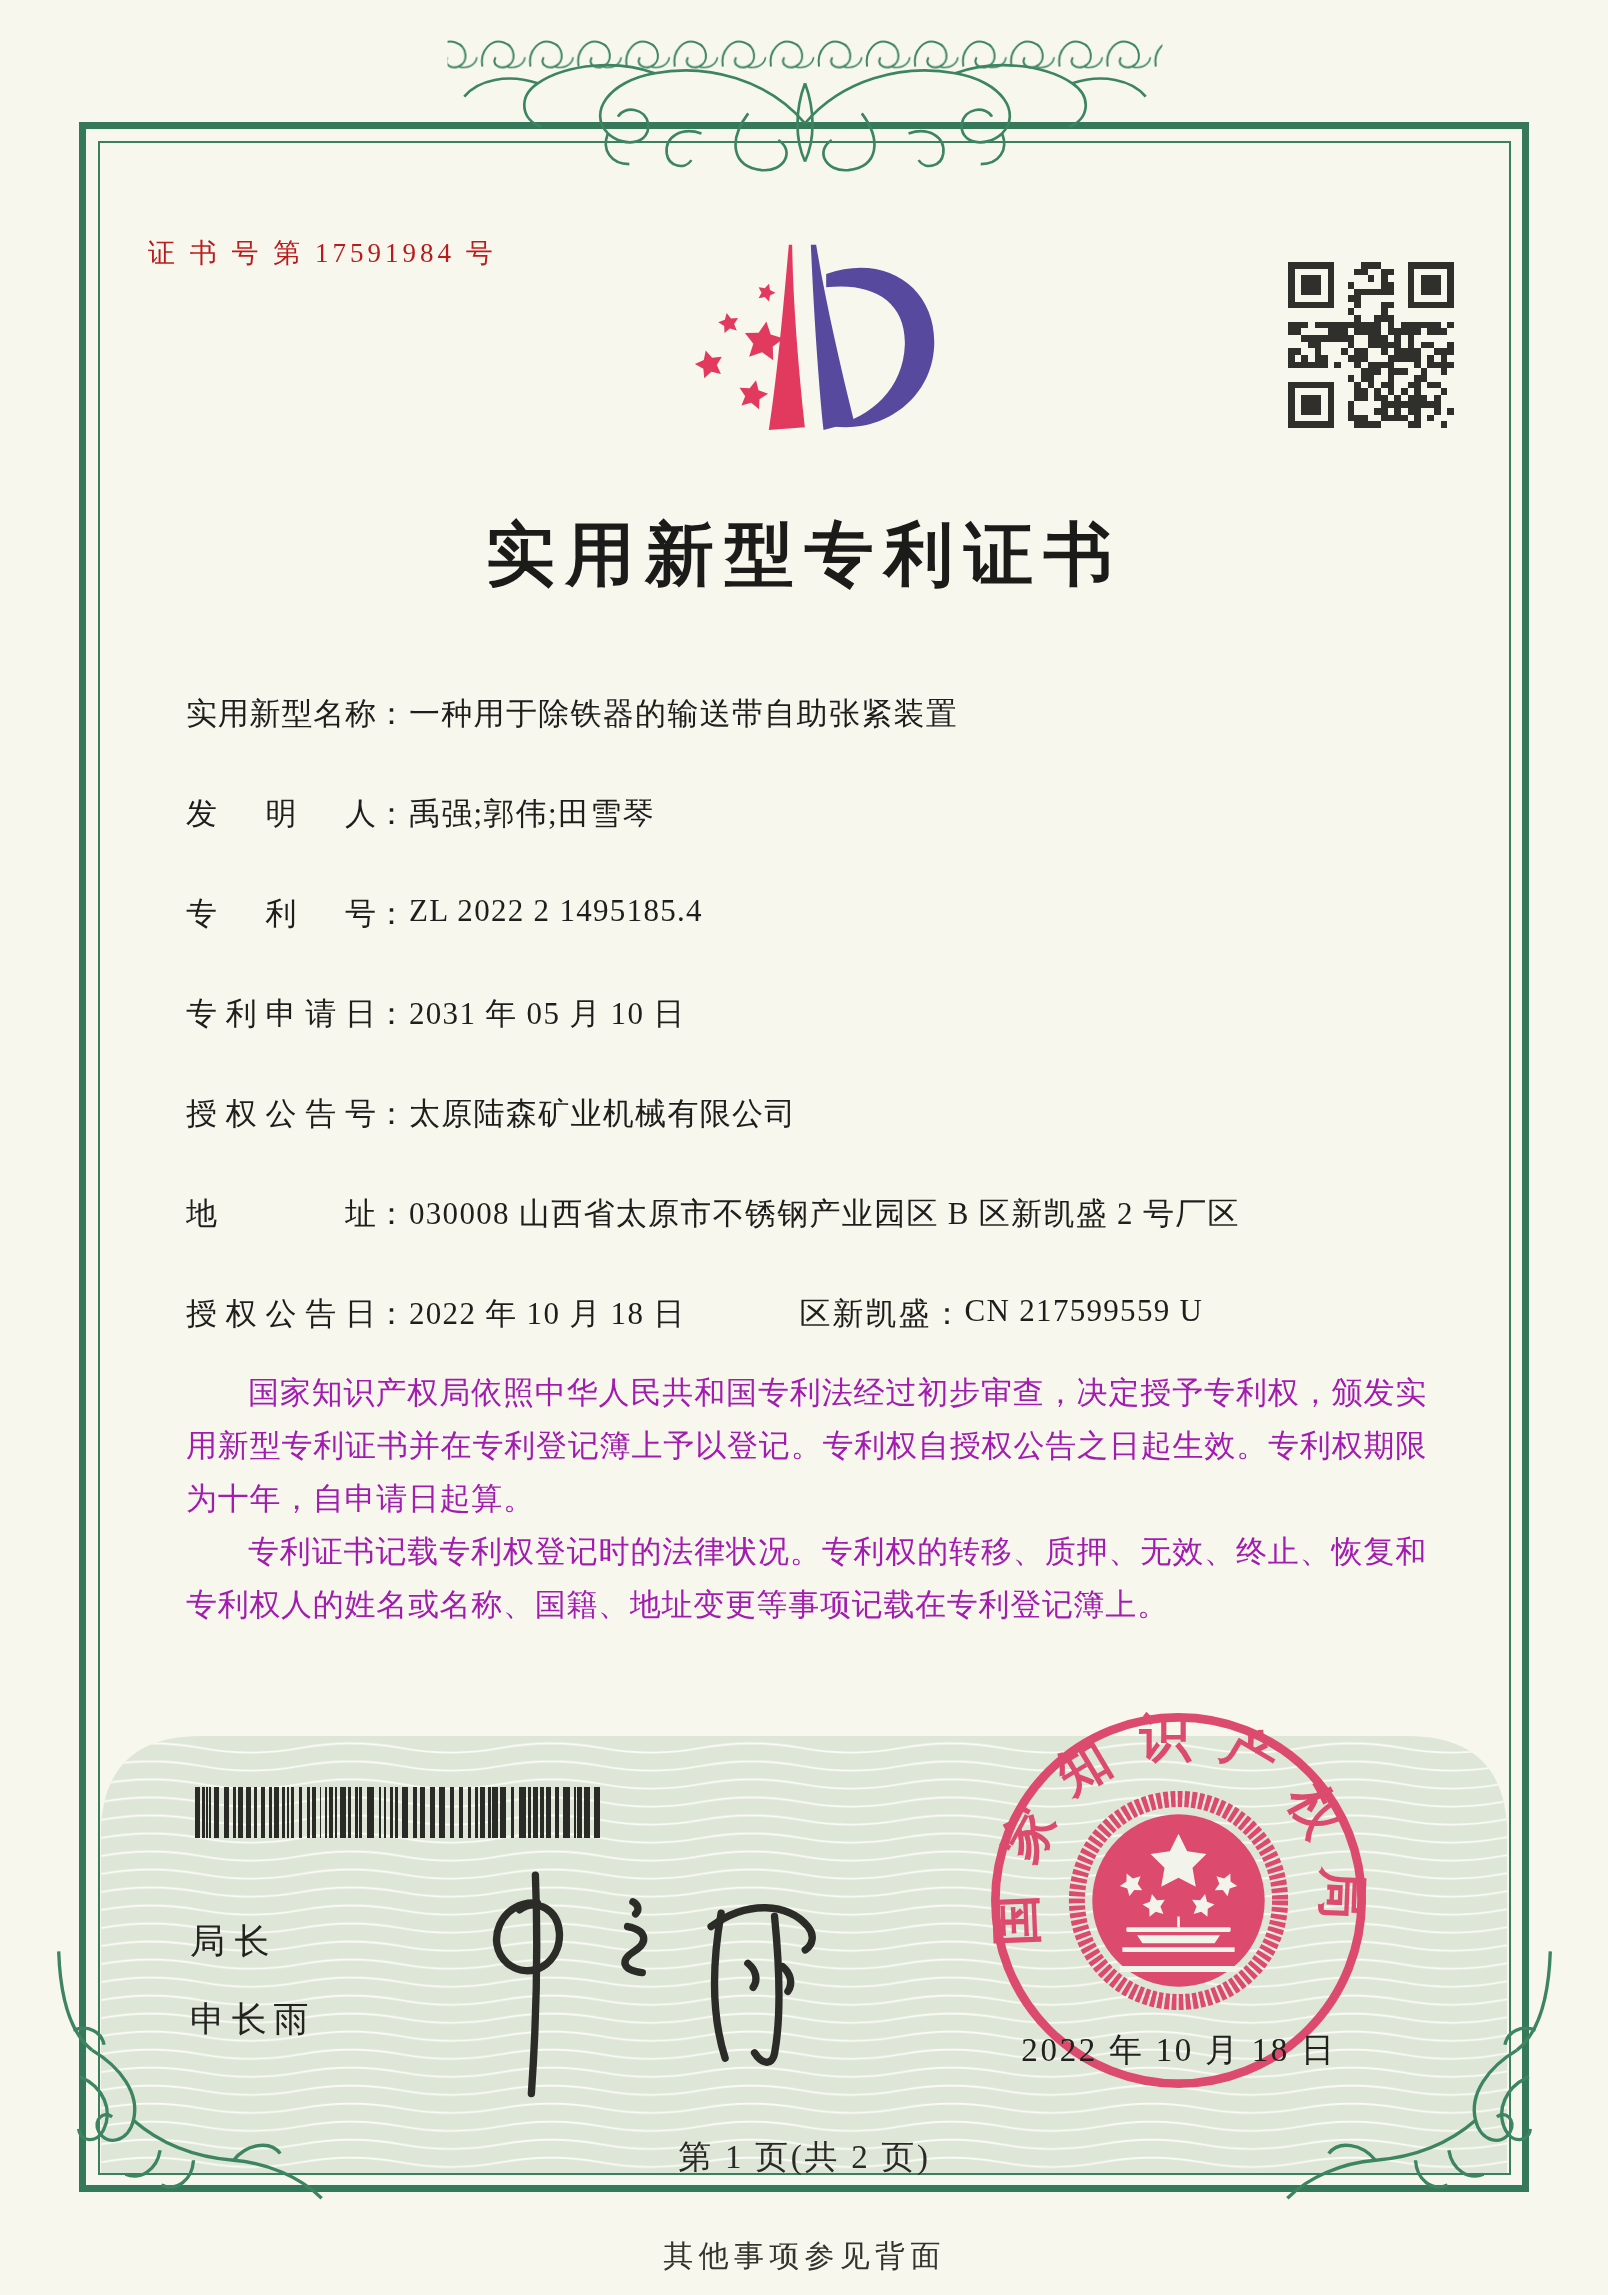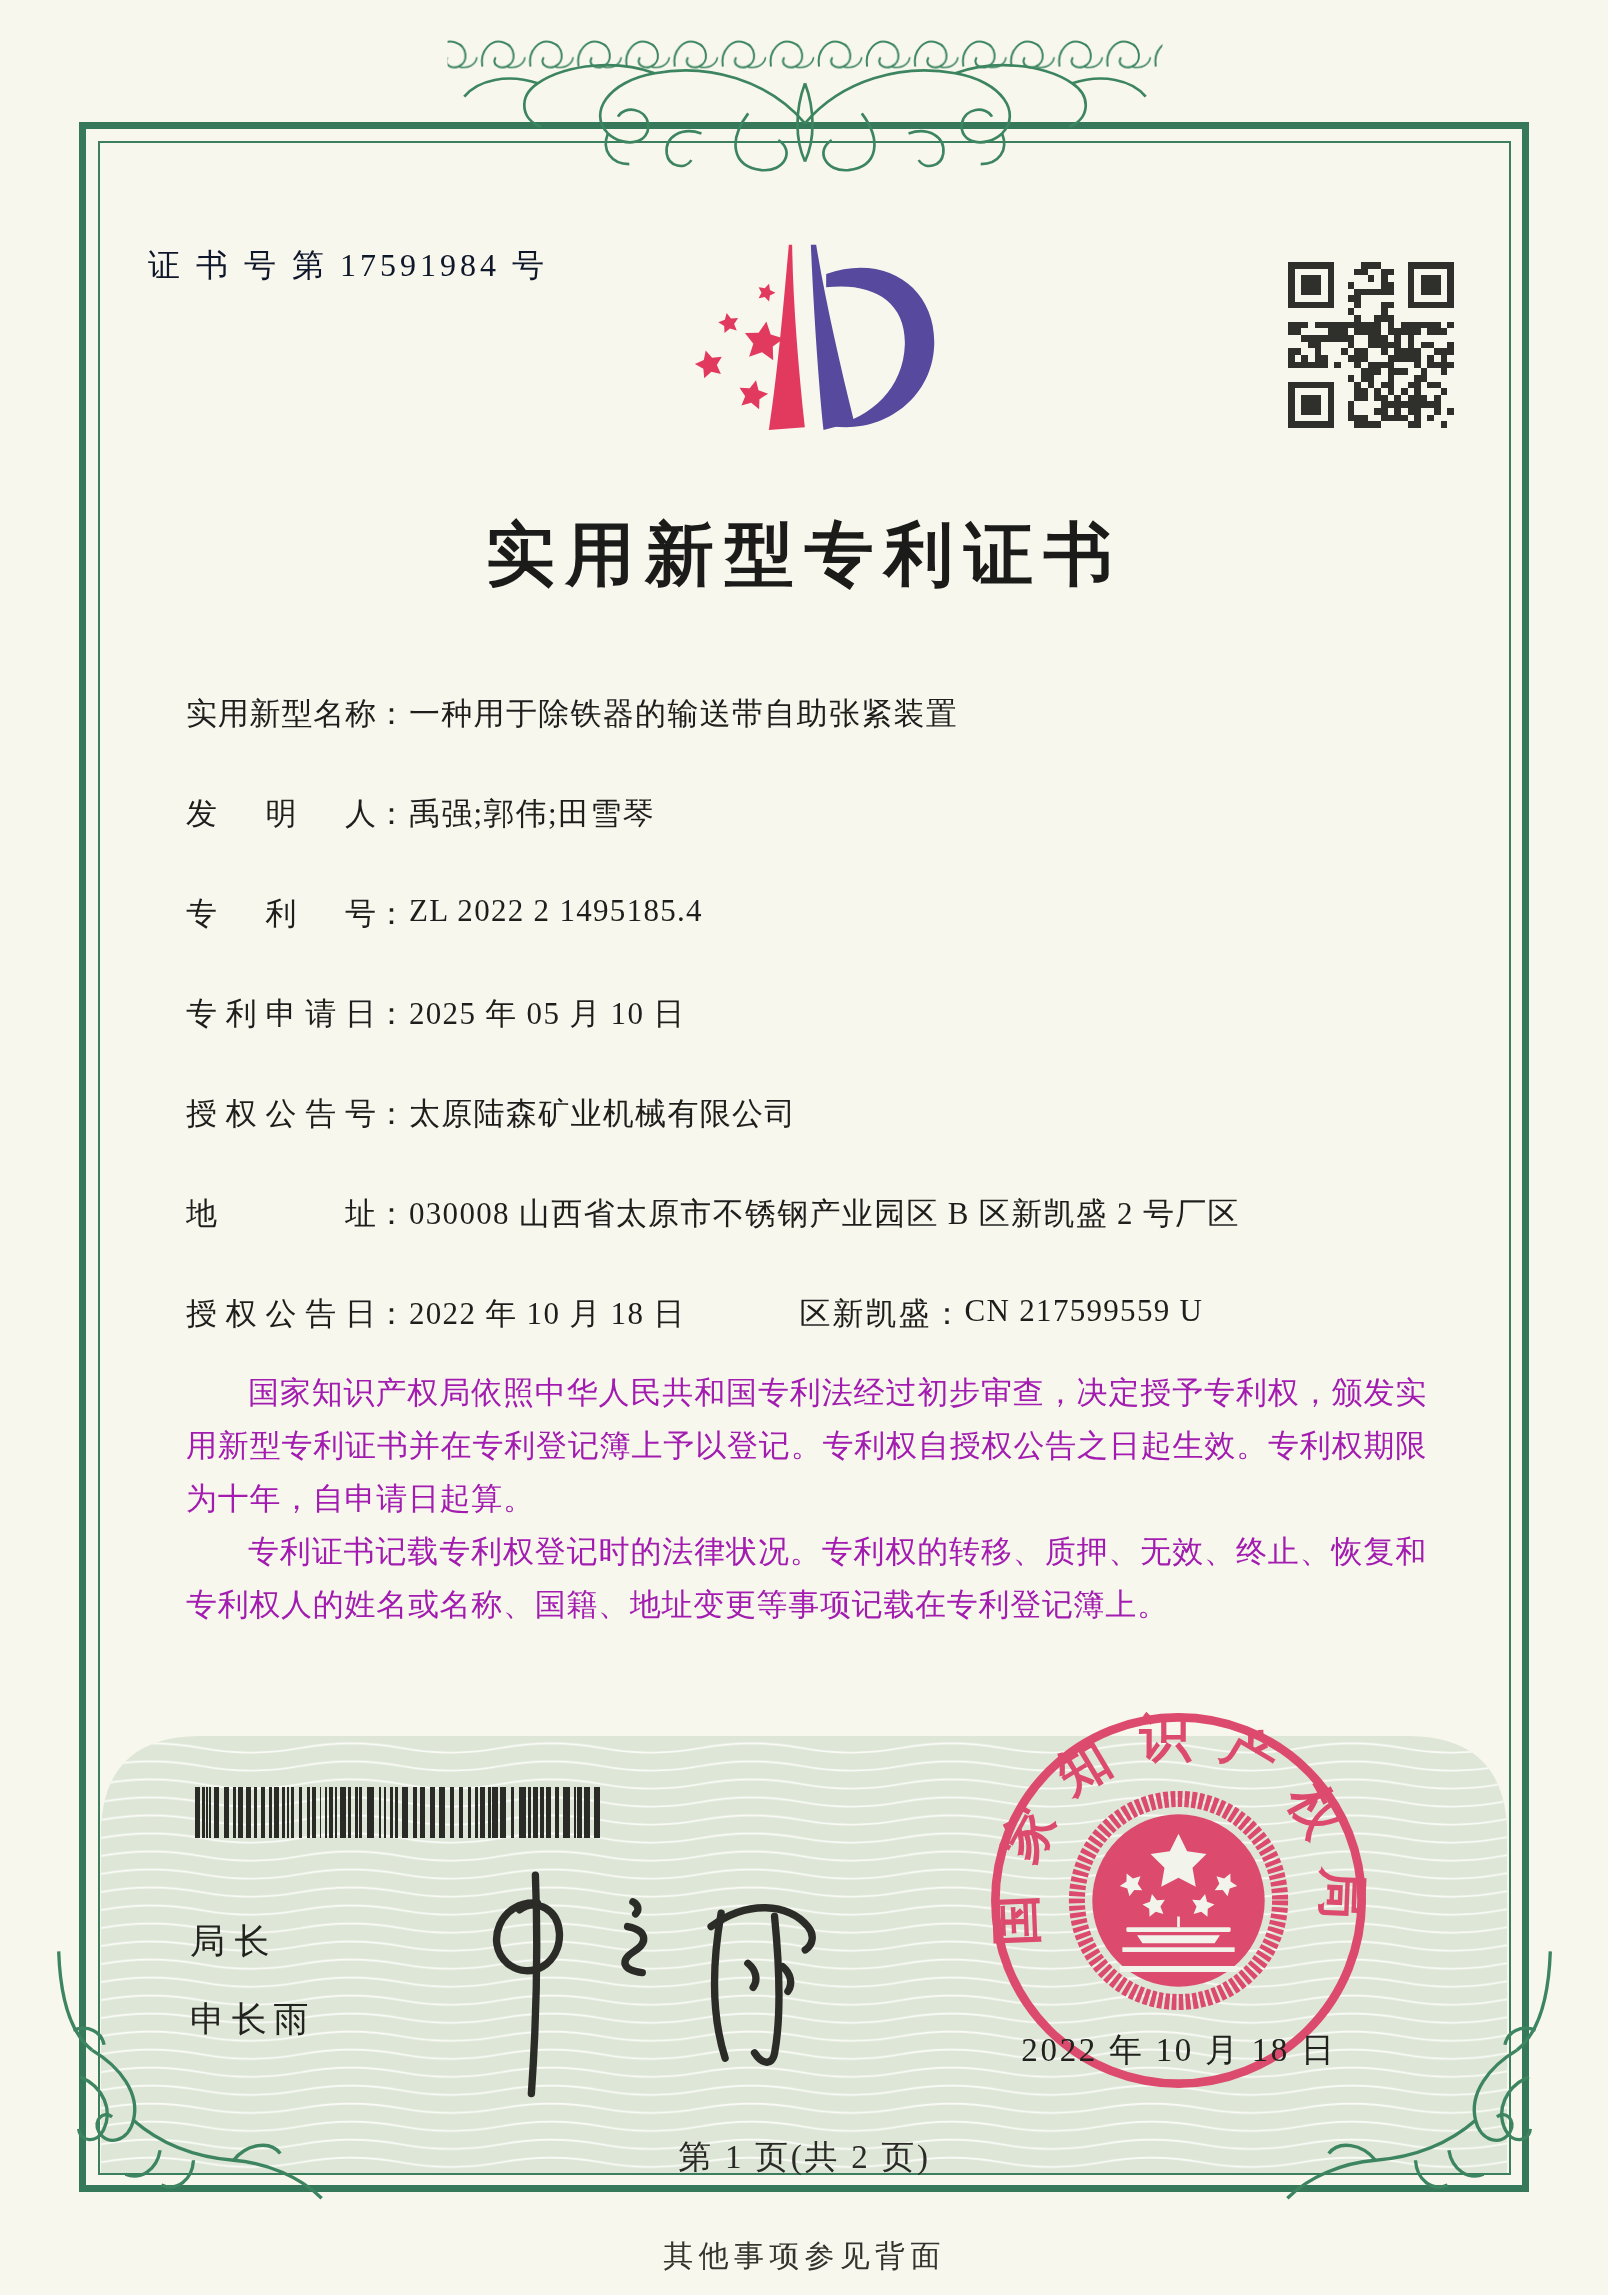--- a/index.html
+++ b/index.html
@@ -13,21 +13,21 @@
   
   .border-outer{
     left:79px; top:122px; width:1436px; height:2056px;
     border:7.3px solid #36795a;
   }
   .border-inner{
     left:98px; top:141px; width:1409px; height:2030px;
     border:2.7px solid #3c7f5e;
   }
   .cert-no{
-    left:148px; top:244px; font-size:32px; letter-spacing:4px; color:#0f172a;
+    left:148px; top:235px; font-size:27px; letter-spacing:4px; color:#b91c1c;
   }
   .title{
     left:0; top:509px; width:1609px; text-align:center;
     font-size:69px; font-weight:700; letter-spacing:10.7px; color:#1b1b19;
   }
   .fields{ left:186px; top:693px; width:1244px; }
   .frow{ height:100px; font-size:31px; white-space:nowrap; }
   .flabel{
     display:inline-block; width:190px;
     text-align:justify; text-align-last:justify; vertical-align:top;
@@ -375,21 +375,21 @@
     <div class="frow">
       <span class="flabel">实用新型名称</span><span class="fcolon">：</span><span class="fvalue">一种用于除铁器的输送带自助张紧装置</span>
     </div>
     <div class="frow">
       <span class="flabel">发明人</span><span class="fcolon">：</span><span class="fvalue">禹强;郭伟;田雪琴</span>
     </div>
     <div class="frow">
       <span class="flabel">专利号</span><span class="fcolon">：</span><span class="fvalue">ZL 2022 2 1495185.4</span>
     </div>
     <div class="frow">
-      <span class="flabel">专利申请日</span><span class="fcolon">：</span><span class="fvalue">2025 年 05 月 10 日</span>
+      <span class="flabel">专利申请日</span><span class="fcolon">：</span><span class="fvalue">2031 年 05 月 10 日</span>
     </div>
     <div class="frow">
       <span class="flabel">授权公告号</span><span class="fcolon">：</span><span class="fvalue">太原陆森矿业机械有限公司</span>
     </div>
     <div class="frow">
       <span class="flabel">地址</span><span class="fcolon">：</span><span class="fvalue">030008 山西省太原市不锈钢产业园区 B 区新凯盛 2 号厂区</span>
     </div>
     <div class="frow grant">
       <div class="pair1">
         <span class="flabel">授权公告日</span><span class="fcolon">：</span><span class="fvalue">2022 年 10 月 18 日</span>

